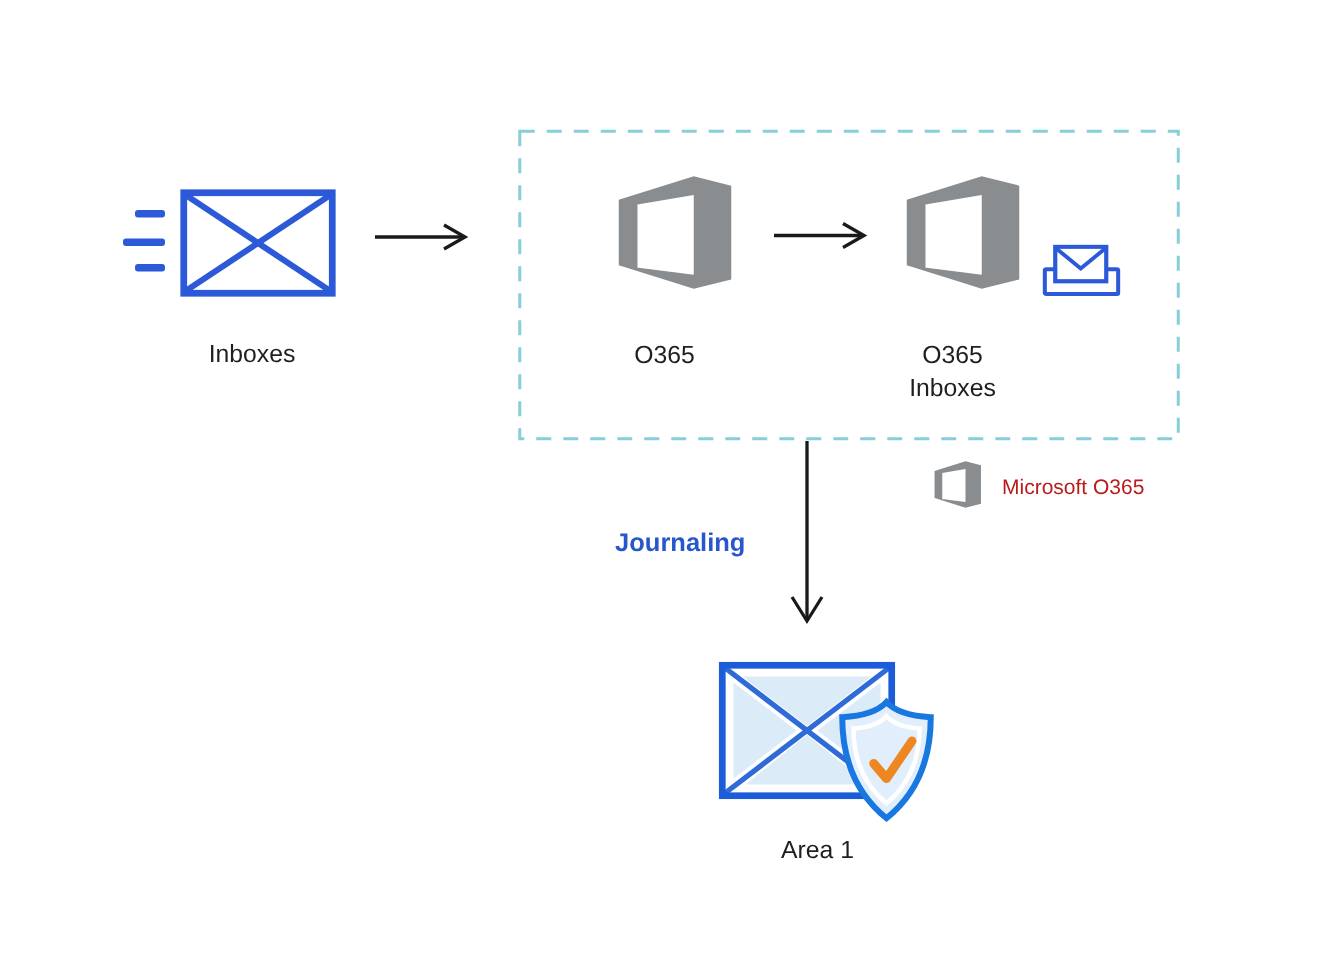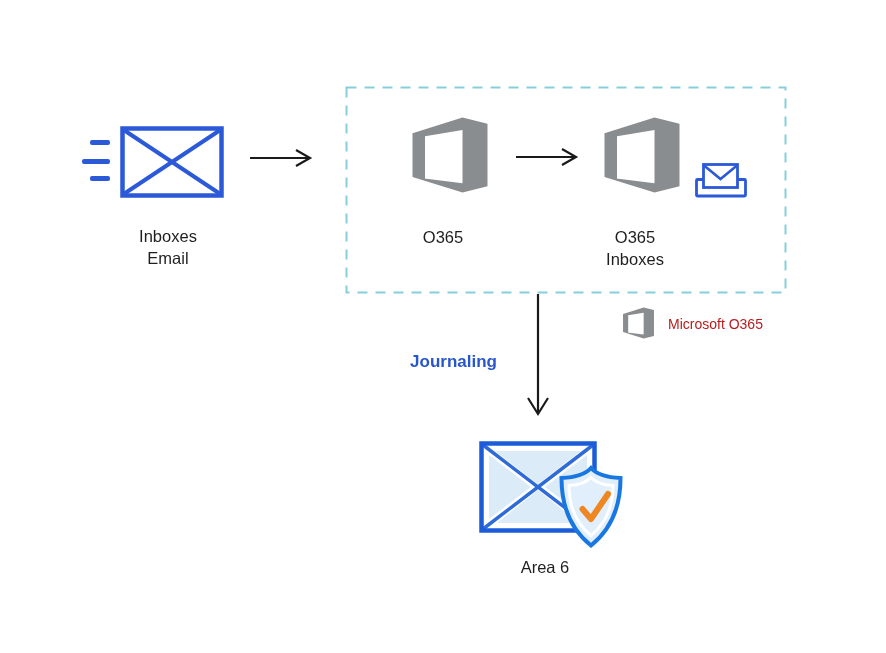--- a/index.html
+++ b/index.html
@@ -33,21 +33,20 @@
   </svg>
 
   <svg class="abs" style="left:120px;top:126px" width="104" height="72" viewBox="0 0 104 72">
     <rect x="2.5" y="2.5" width="99" height="67" fill="#ffffff" stroke="var(--royal-blue)" stroke-width="4.5"></rect>
     <line x1="4.5" y1="4.5" x2="99.5" y2="67.5" stroke="var(--royal-blue)" stroke-width="4"></line>
     <line x1="99.5" y1="4.5" x2="4.5" y2="67.5" stroke="var(--royal-blue)" stroke-width="4"></line>
   </svg>
 
   <div class="node-label" style="left:88px;top:225px;width:160px">
     <div>Inboxes</div>
-    <div>Email</div>
   </div>
 
   <svg class="abs" style="left:248px;top:147px" width="68" height="22" viewBox="0 0 68 22">
     <line x1="2" y1="11" x2="60" y2="11" stroke="var(--arrow-black)" stroke-width="2.2"></line>
     <path d="M48 3 L62 11 L48 19" fill="none" stroke="var(--arrow-black)" stroke-width="2.2"></path>
   </svg>
 
   <svg class="abs" style="left:345px;top:86px" width="442" height="208" viewBox="0 0 442 208">
     <rect x="1.5" y="1.5" width="439" height="205" fill="none" stroke="var(--teal-dash)" stroke-width="2" stroke-dasharray="10 8"></rect>
   </svg>
@@ -103,16 +102,16 @@
     <rect x="2.5" y="2.5" width="113" height="87" fill="none" stroke="var(--area-border-blue)" stroke-width="4.5"></rect>
   </svg>
 
   <svg class="abs" style="left:558px;top:465px" width="66" height="84" viewBox="0 0 66 84">
     <path d="M33 3 C38 8.6 48.5 12.4 62.5 13.1 C62.5 37 56 62 33 80.5 C10 62 3.5 37 3.5 13.1 C17.5 12.4 28 8.6 33 3 Z" fill="var(--shield-fill-blue)" stroke="var(--shield-border-blue)" stroke-width="4"></path>
     <path d="M33 12.5 C37 17 45 20 55 20.6 C55 38.5 50 56.5 33 70.5 C16 56.5 11 38.5 11 20.6 C21 20 29 17 33 12.5 Z" fill="none" stroke="#ffffff" stroke-width="3"></path>
     <path d="M24.5 44 L33 54 L50 29" fill="none" stroke="var(--check-orange)" stroke-width="6" stroke-linecap="round" stroke-linejoin="round"></path>
   </svg>
 
   <div class="node-label" style="left:445px;top:556px;width:200px">
-    <div>Area 6</div>
+    <div>Area 1</div>
   </div>
 
 </div>
 
 </body></html>

